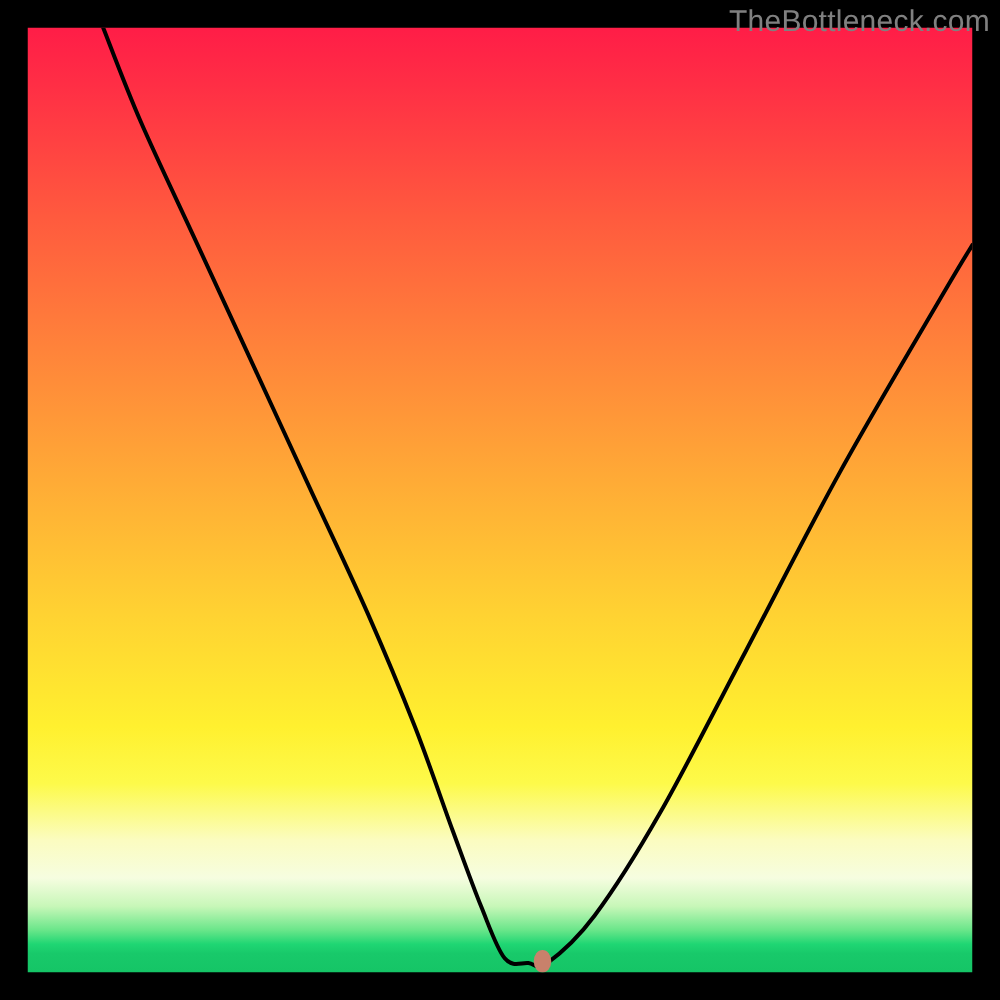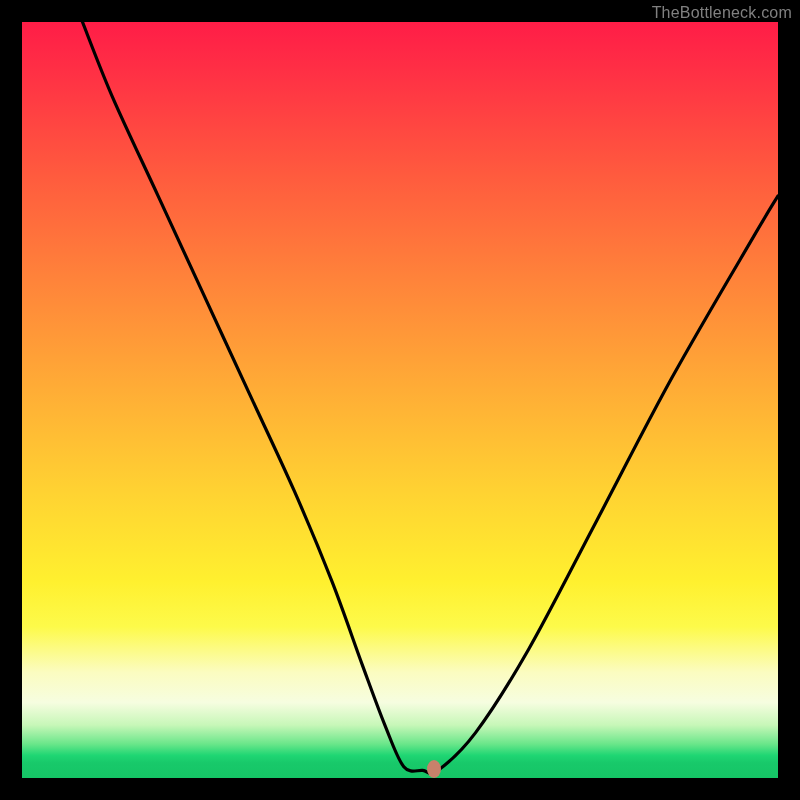--- a/index.html
+++ b/index.html
@@ -9,21 +9,21 @@
     height: 800px;
     background: #000;
     position: relative;
     font-family: Arial, Helvetica, sans-serif;
   }
   .watermark {
     position: absolute;
     top: 4px;
     right: 8px;
     color: #808080;
-    font-size: 16px;
+    font-size: 24px;
     letter-spacing: 0.2px;
     z-index: 10;
   }
   .plot-area {
     position: absolute;
     left: 22px;
     top: 22px;
     width: 756px;
     height: 756px;
     overflow: hidden;

